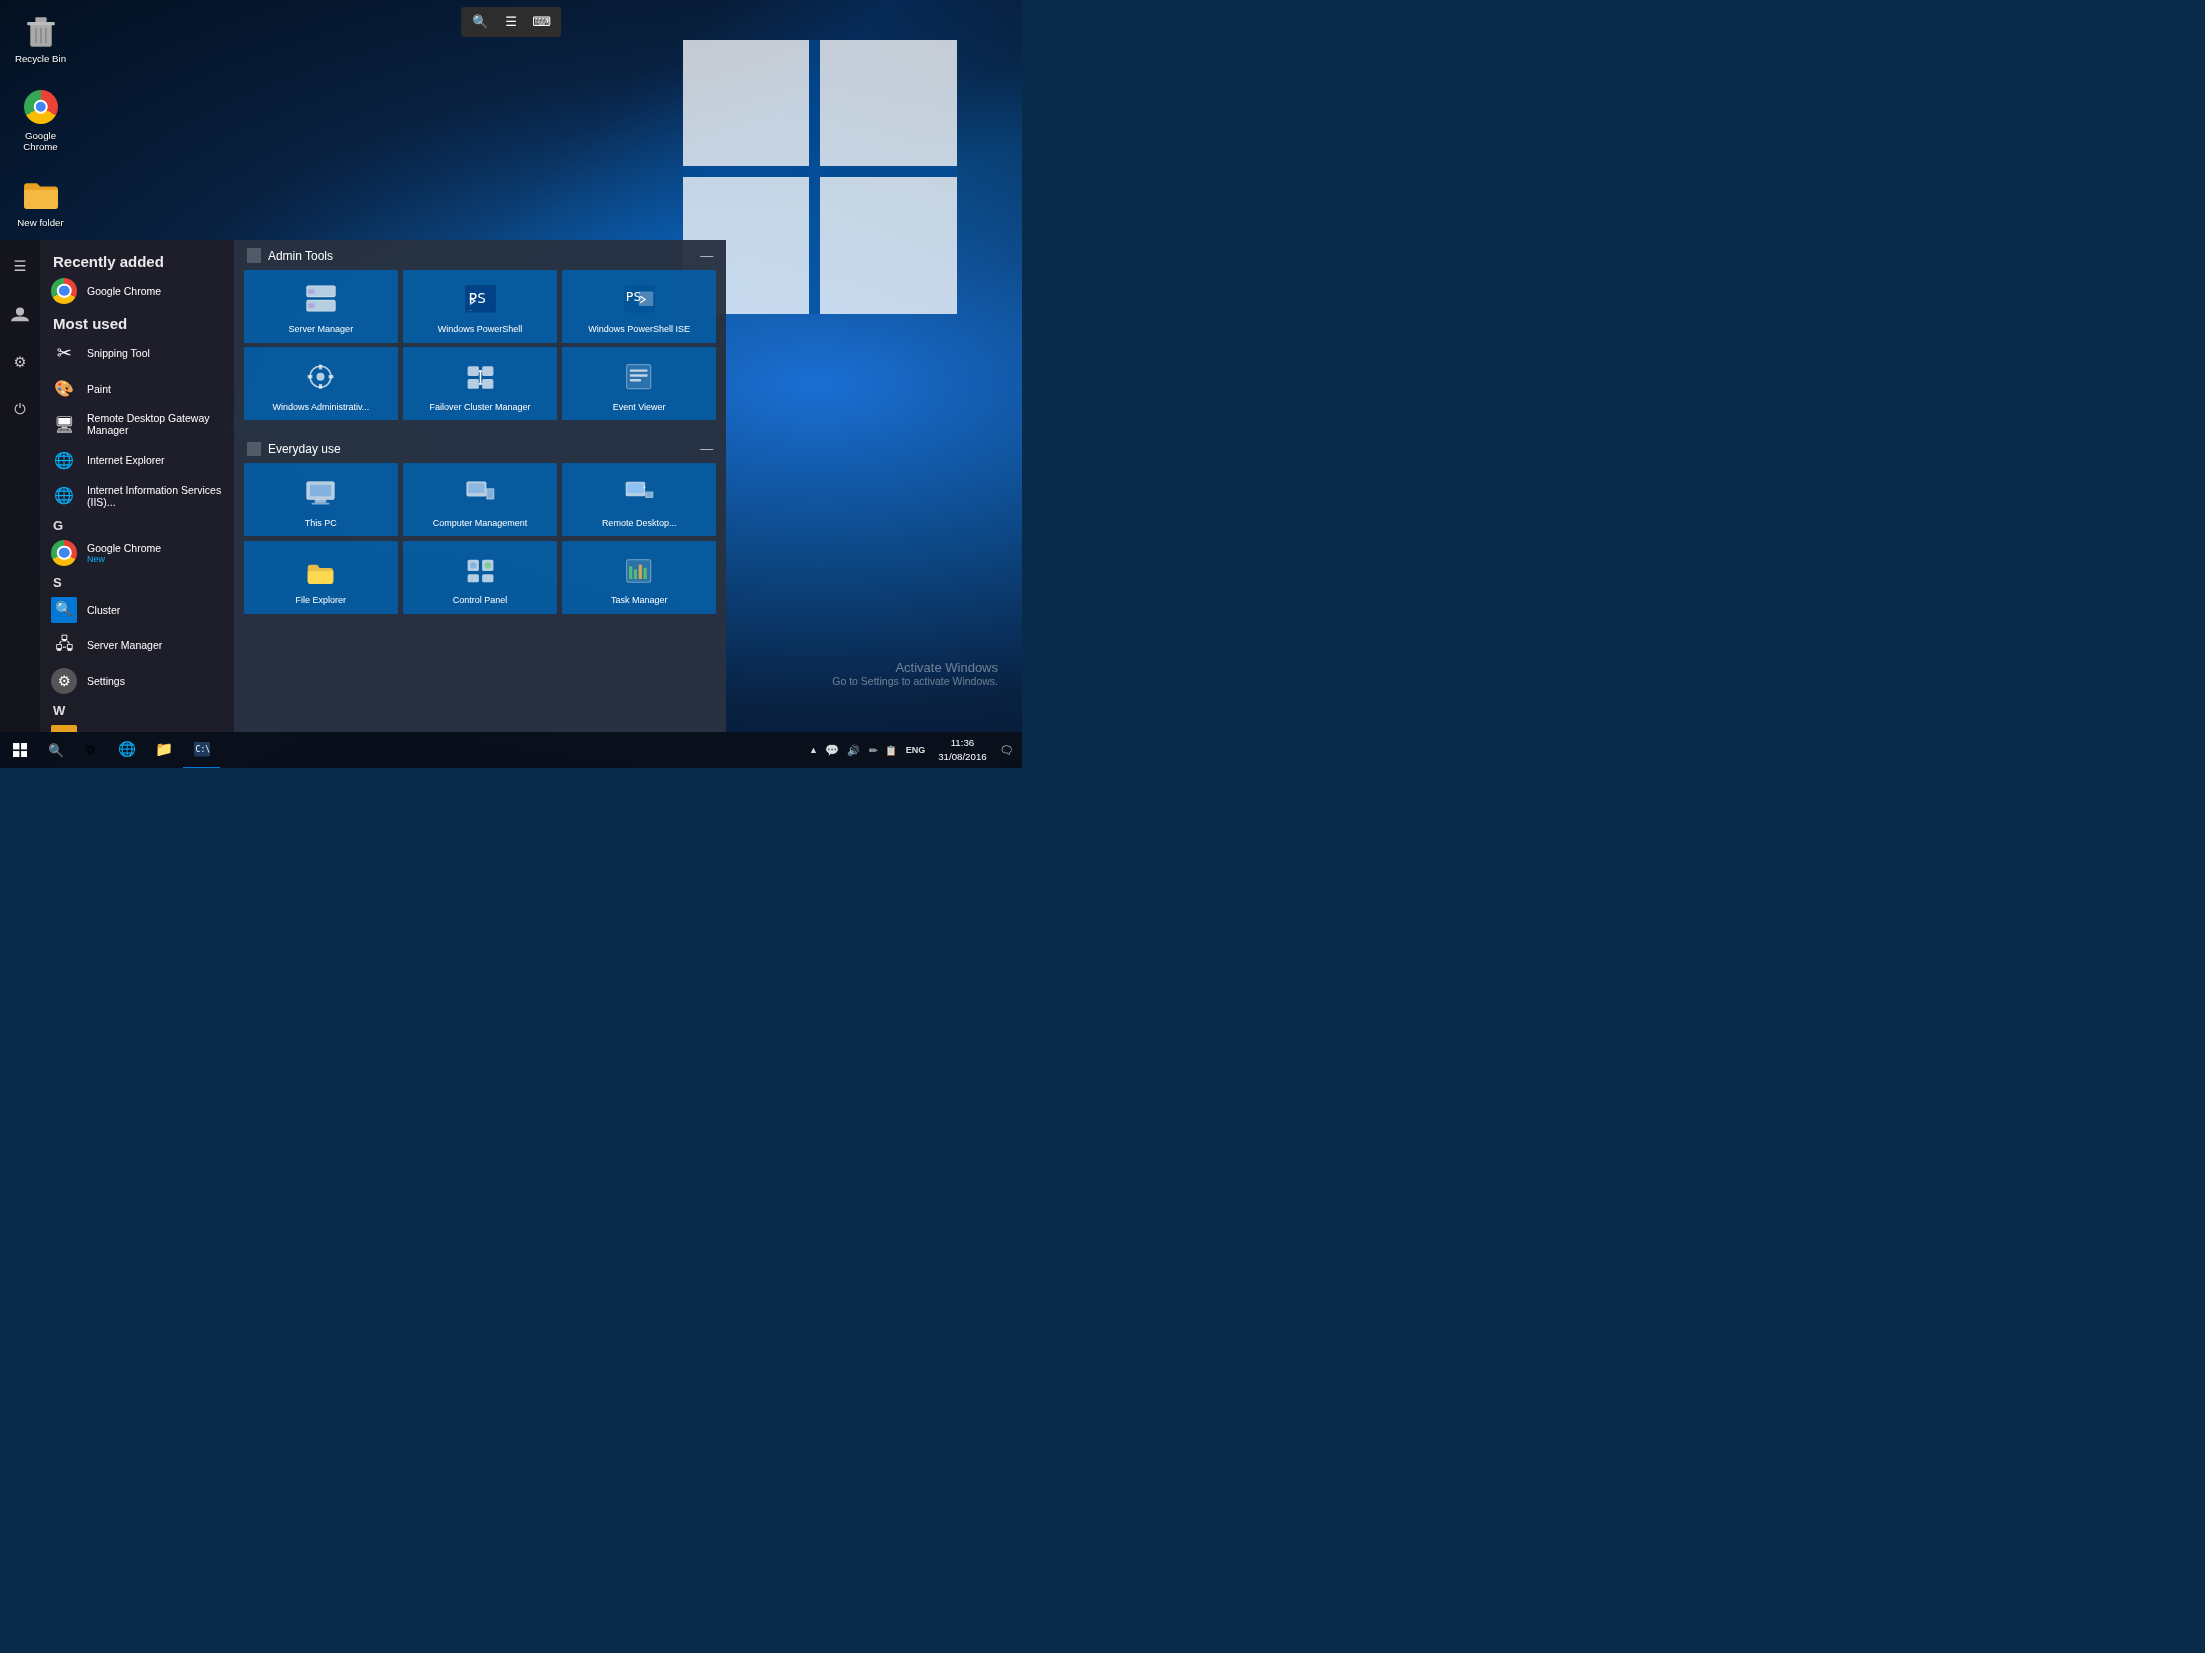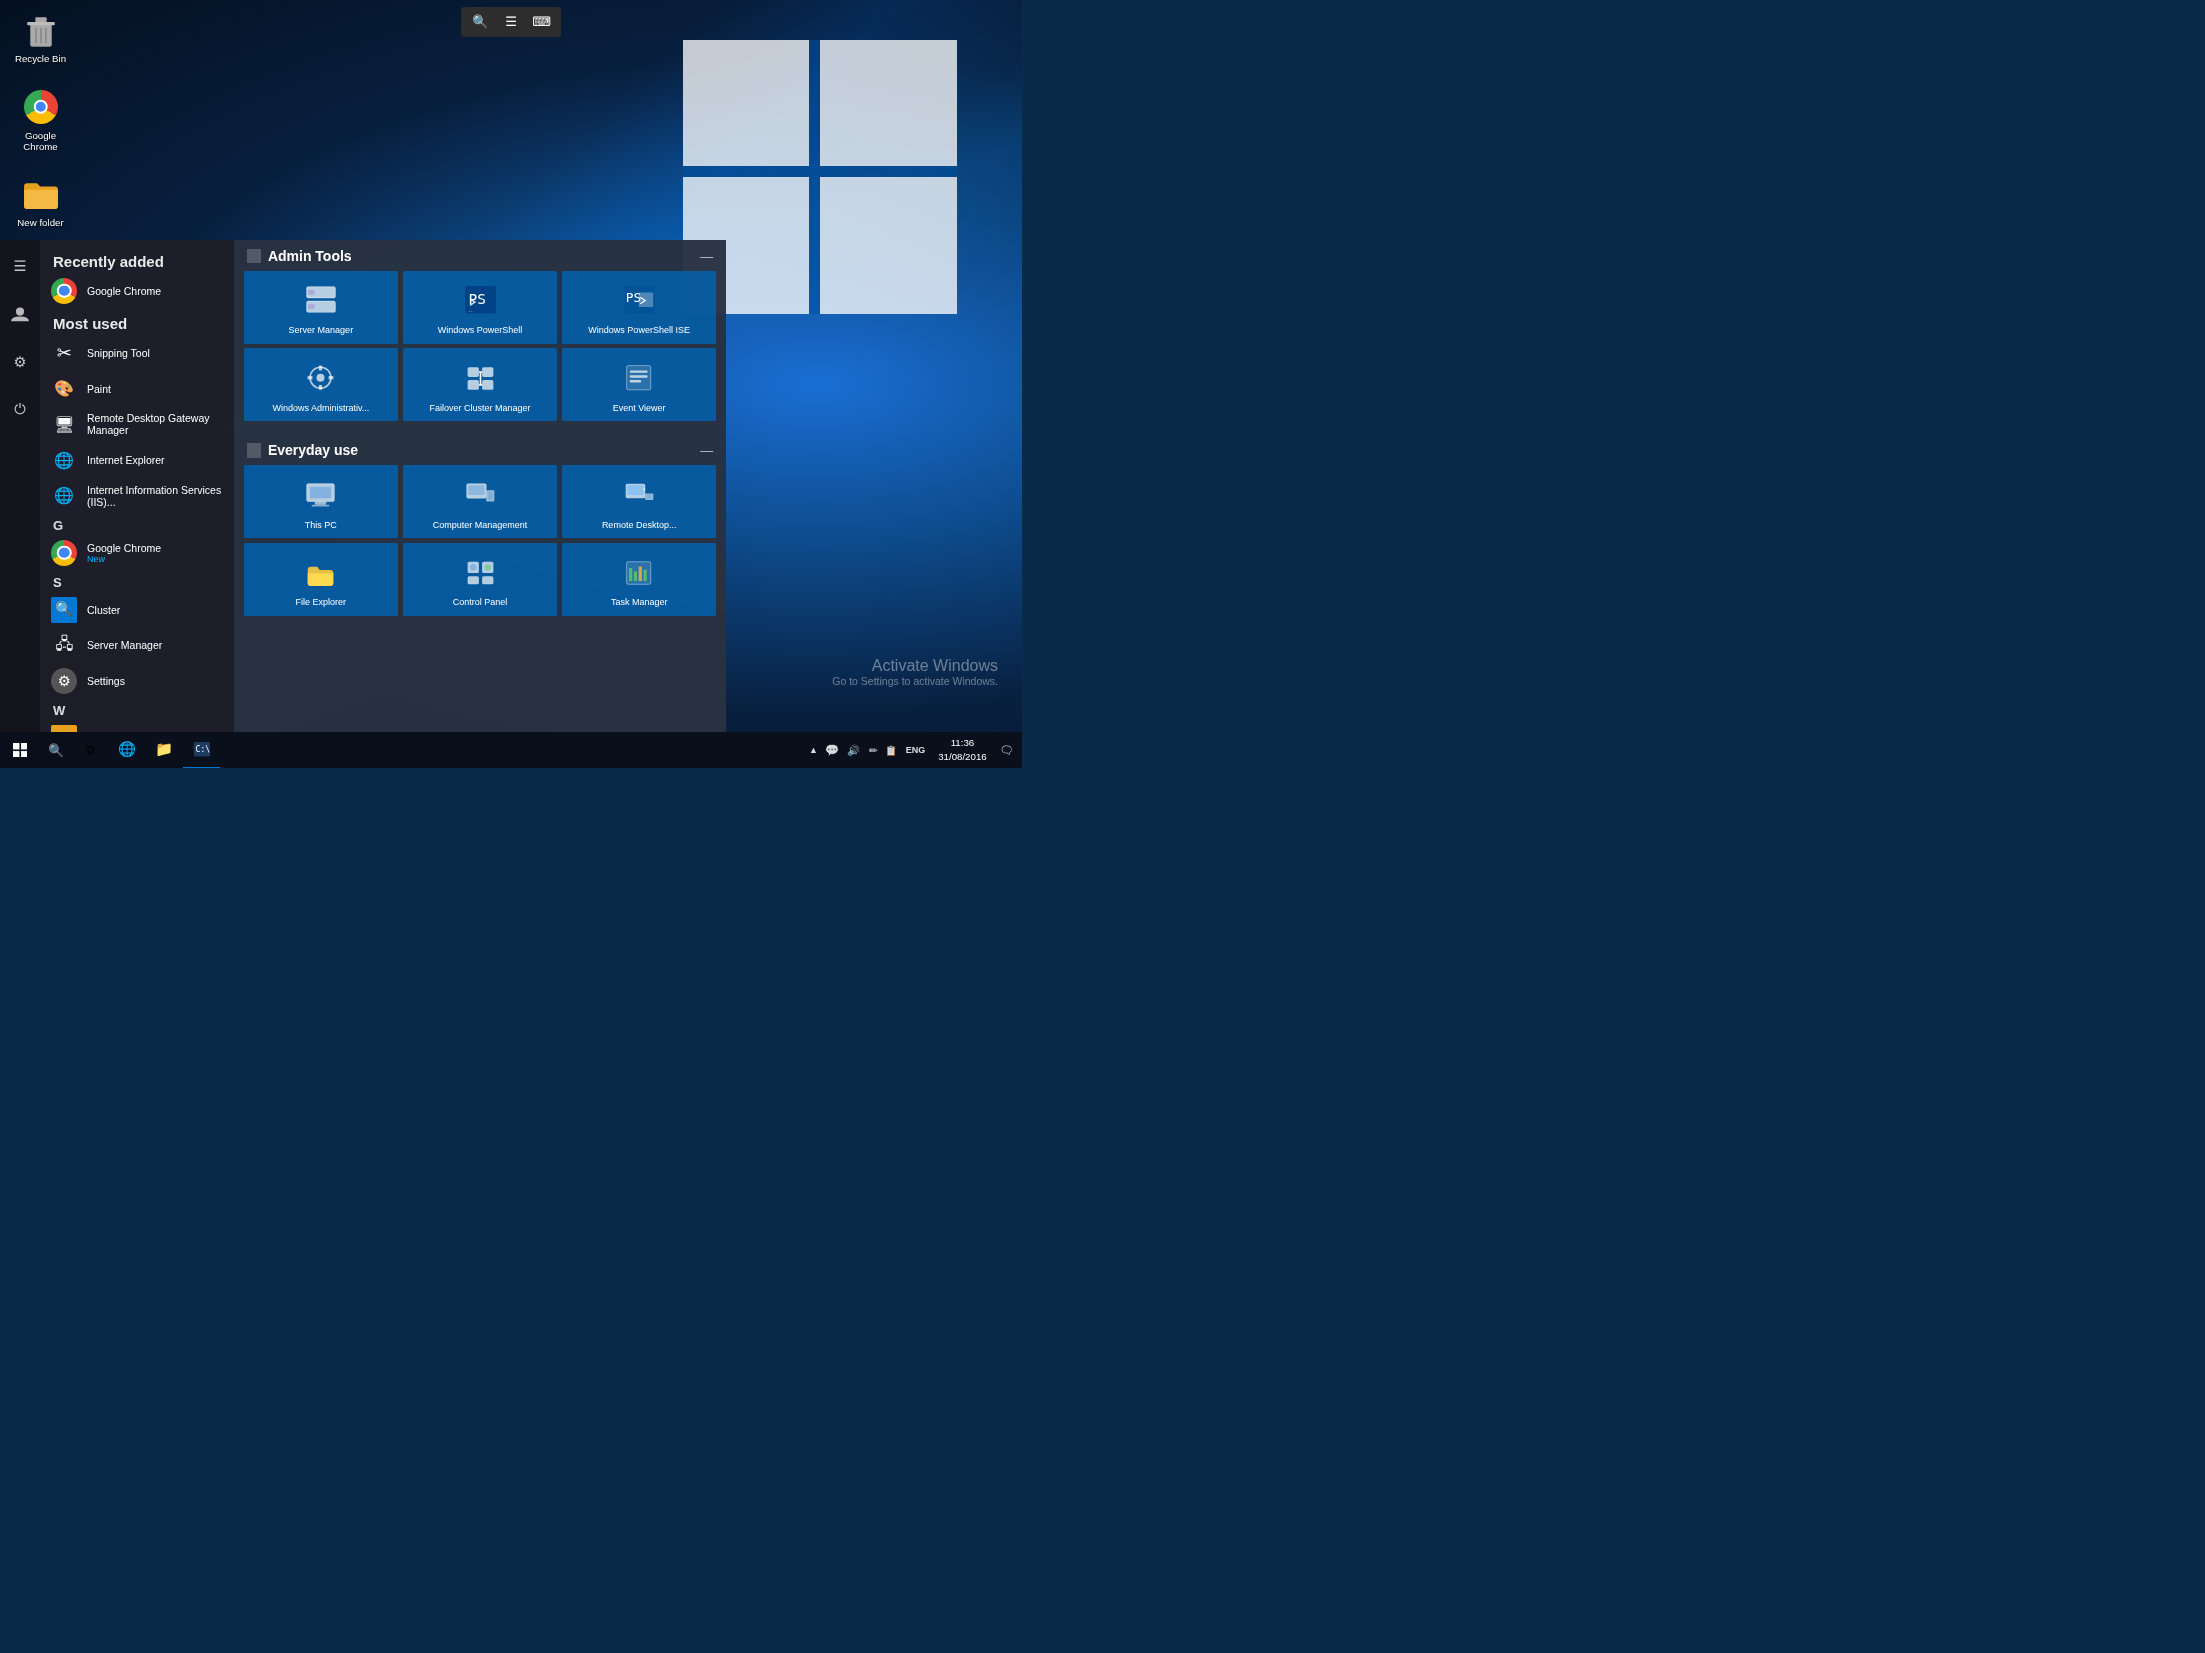--- a/index.html
+++ b/index.html
@@ -40,21 +40,21 @@
     .win-logo svg { width: 100%; height: 100%; }
 
     
     .activate-text {
       position: absolute;
       right: 24px;
       bottom: 81px;
       color: rgba(255,255,255,0.4);
       text-align: right;
     }
-    .activate-text .title { font-size: 16px; font-weight: 400; }
+    .activate-text .title { font-size: 13px; font-weight: 400; }
     .activate-text .sub { font-size: 10.5px; }
 
     
     .desktop-icons {
       position: absolute;
       top: 8px;
       left: 8px;
       display: flex;
       flex-direction: column;
       gap: 16px;
@@ -313,22 +313,22 @@
       padding: 0 9.7px 13px;
     }
     .tile-group-header {
       display: flex;
       align-items: center;
       justify-content: space-between;
       padding: 8px 3.2px 6.5px;
     }
     .tile-group-title {
       color: white;
-      font-size: 14px;
-      font-weight: 700;
+      font-size: 12px;
+      font-weight: 400;
     }
     .tile-group-menu {
       color: rgba(255,255,255,0.7);
       font-size: 13px;
       cursor: pointer;
     }
     .tiles-grid {
       display: grid;
       grid-template-columns: repeat(3, 1fr);
       gap: 4.8px;

